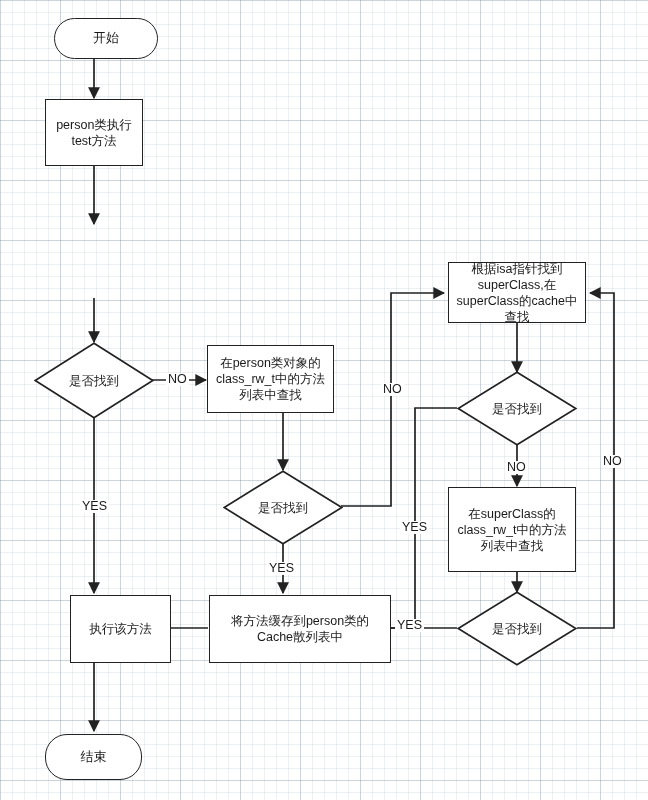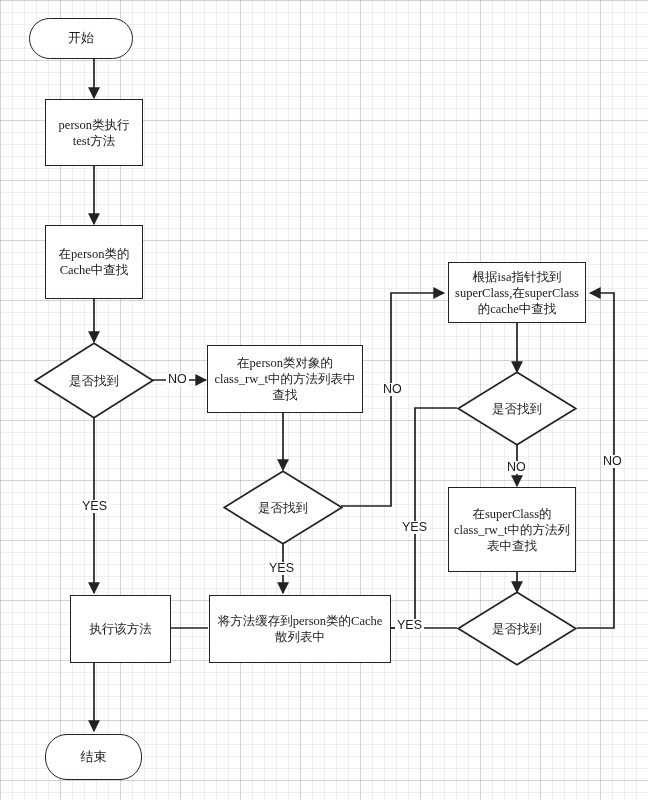--- a/index.html
+++ b/index.html
@@ -36,21 +36,20 @@
     justify-content: center;
     text-align: center;
     color: #1a1a1a;
     background: #ffffff;
     line-height: 1.28;
   }
   .node.process {
     border: 1.6px solid #222222;
     font-size: 12.5px;
     padding: 2px 4px;
-    font-family: Liberation Serif, serif;
   }
   .node.terminator {
     border: 1.6px solid #222222;
     border-radius: 22px;
     font-size: 13px;
   }
   .node.decision {
     border: none;
     font-size: 12.5px;
     background: transparent;
@@ -115,40 +114,37 @@
       <path d="M 457 628 L 363 628"></path>
 
       <path d="M 577 628 L 614 628 L 614 293 L 590 293"></path>
 
       <path d="M 208 628 L 149 628"></path>
 
       <path d="M 94 663 L 94 731"></path>
     </g>
   </svg>
 
-  <div class="node terminator" style="left:29px; top:18px; width:104px; height:41px;">
+  <div class="node terminator" style="left:54px; top:18px; width:104px; height:41px;">
     <span>开始</span>
   </div>
 
   <div class="node process" style="left:45px; top:99px; width:98px; height:67px;">
     <span>person类执行test方法</span>
   </div>
 
-  <div class="node process" style="left:45px; top:225px; width:98px; height:74px;">
-    <span>在person类的Cache中查找</span>
-  </div>
 
   <div class="node decision" style="left:34px; top:342px; width:120px; height:77px;">
     <svg class="diamond-shape" viewBox="0 0 120 77" preserveAspectRatio="none">
       <polygon points="60,1.2 118.8,38.5 60,75.8 1.2,38.5" fill="#ffffff" stroke="#222222" stroke-width="1.7"></polygon>
     </svg>
     <span class="dlabel">是否找到</span>
   </div>
 
-  <div class="node process" style="left:207px; top:345px; width:156px; height:68px;">
+  <div class="node process" style="left:207px; top:345px; width:127px; height:68px;">
     <span>在person类对象的class_rw_t中的方法列表中查找</span>
   </div>
 
   <div class="node decision" style="left:223px; top:470px; width:120px; height:75px;">
     <svg class="diamond-shape" viewBox="0 0 120 75" preserveAspectRatio="none">
       <polygon points="60,1.2 118.8,37.5 60,73.8 1.2,37.5" fill="#ffffff" stroke="#222222" stroke-width="1.7"></polygon>
     </svg>
     <span class="dlabel">是否找到</span>
   </div>
 

